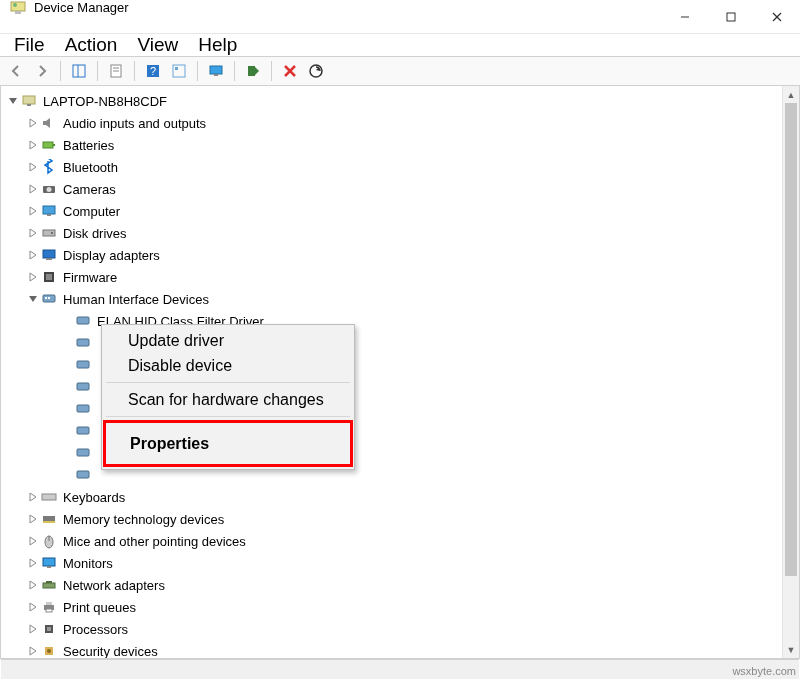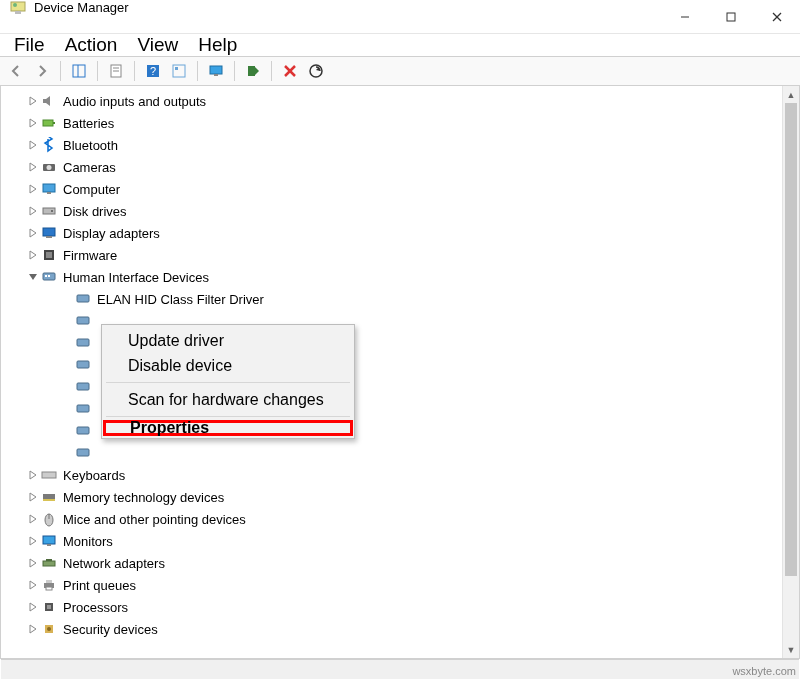--- a/index.html
+++ b/index.html
@@ -108,21 +108,21 @@
   }
   .context-menu .m-sep {
     height: 1px; margin: 4px 2px; background: #d6d6d6;
   }
   .context-menu .highlight {
     font-weight: 700;
   }
   .context-menu .red-box {
     border: 3px solid #ff0000;
     margin: -1px -1px;
-    height: 16px;
+    height: 47px;
     display: flex; align-items: center;
   }
 
   
   .vscroll {
     position: absolute; right: 0; top: 0; bottom: 0; width: 17px;
     background: #f1f1f1; border-left: 1px solid #e3e3e3;
   }
   .vscroll .arrow {
     height: 17px; display: flex; align-items: center; justify-content: center;
@@ -251,20 +251,34 @@
         <circle cx="8" cy="8" r="6" fill="none" stroke="#333" stroke-width="1.5"></circle>
         <path d="M8 4 A4 4 0 0 1 12 8" fill="none" stroke="#333" stroke-width="1.5"></path>
         <path d="M11 4 L12 8 L8 7 Z" fill="#333"></path>
       </svg>
     </div>
 </div>
 
 <div class="tree-wrap">
   <div class="tree">
 
+    <div class="node lvl0">
+      <span class="expander">
+        <svg width="10" height="10">
+            <path d="M1 2 L9 2 L5 8 Z" fill="#666"></path>
+          </svg>
+      </span>
+      <span class="icon">
+        <svg viewBox="0 0 16 16">
+            <rect x="2" y="3" width="12" height="8" fill="#dcd9a5" stroke="#a9a45a"></rect>
+            <rect x="6" y="11" width="4" height="2" fill="#888"></rect>
+          </svg>
+      </span>
+      <span class="label">LAPTOP-NB8H8CDF</span>
+    </div>
 
     <div class="node lvl1">
       <span class="expander">
           <svg width="10" height="10">
             <path d="M2 1 L8 5 L2 9 Z" fill="none" stroke="#888"></path>
           </svg>
         </span>
       <span class="icon">
           <svg viewBox="0 0 16 16">
             <path d="M2 6h3l4-3v10l-4-3H2z" fill="#888"></path>

